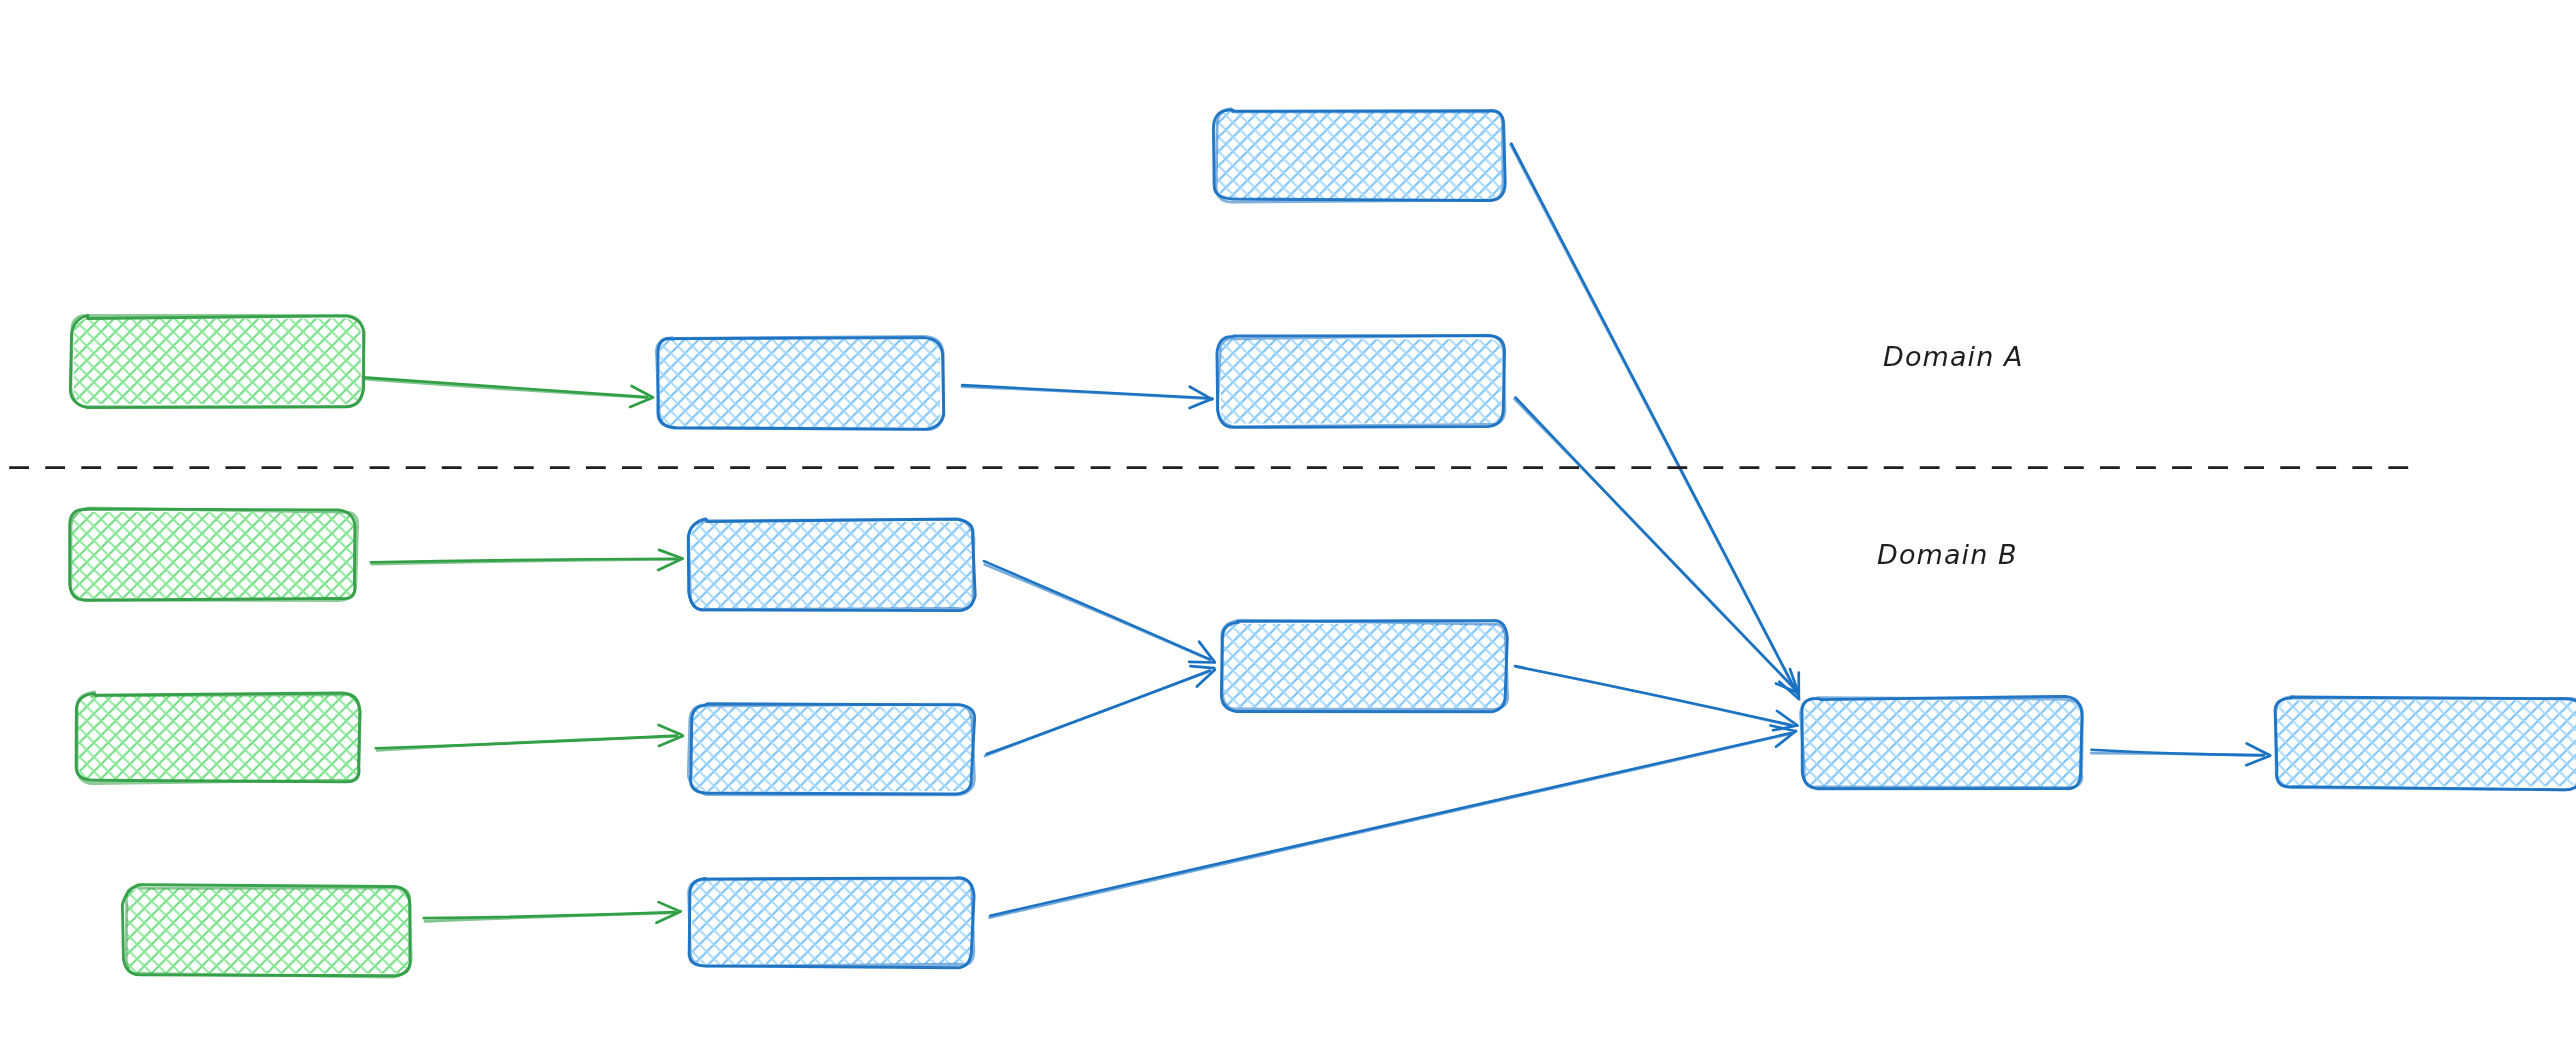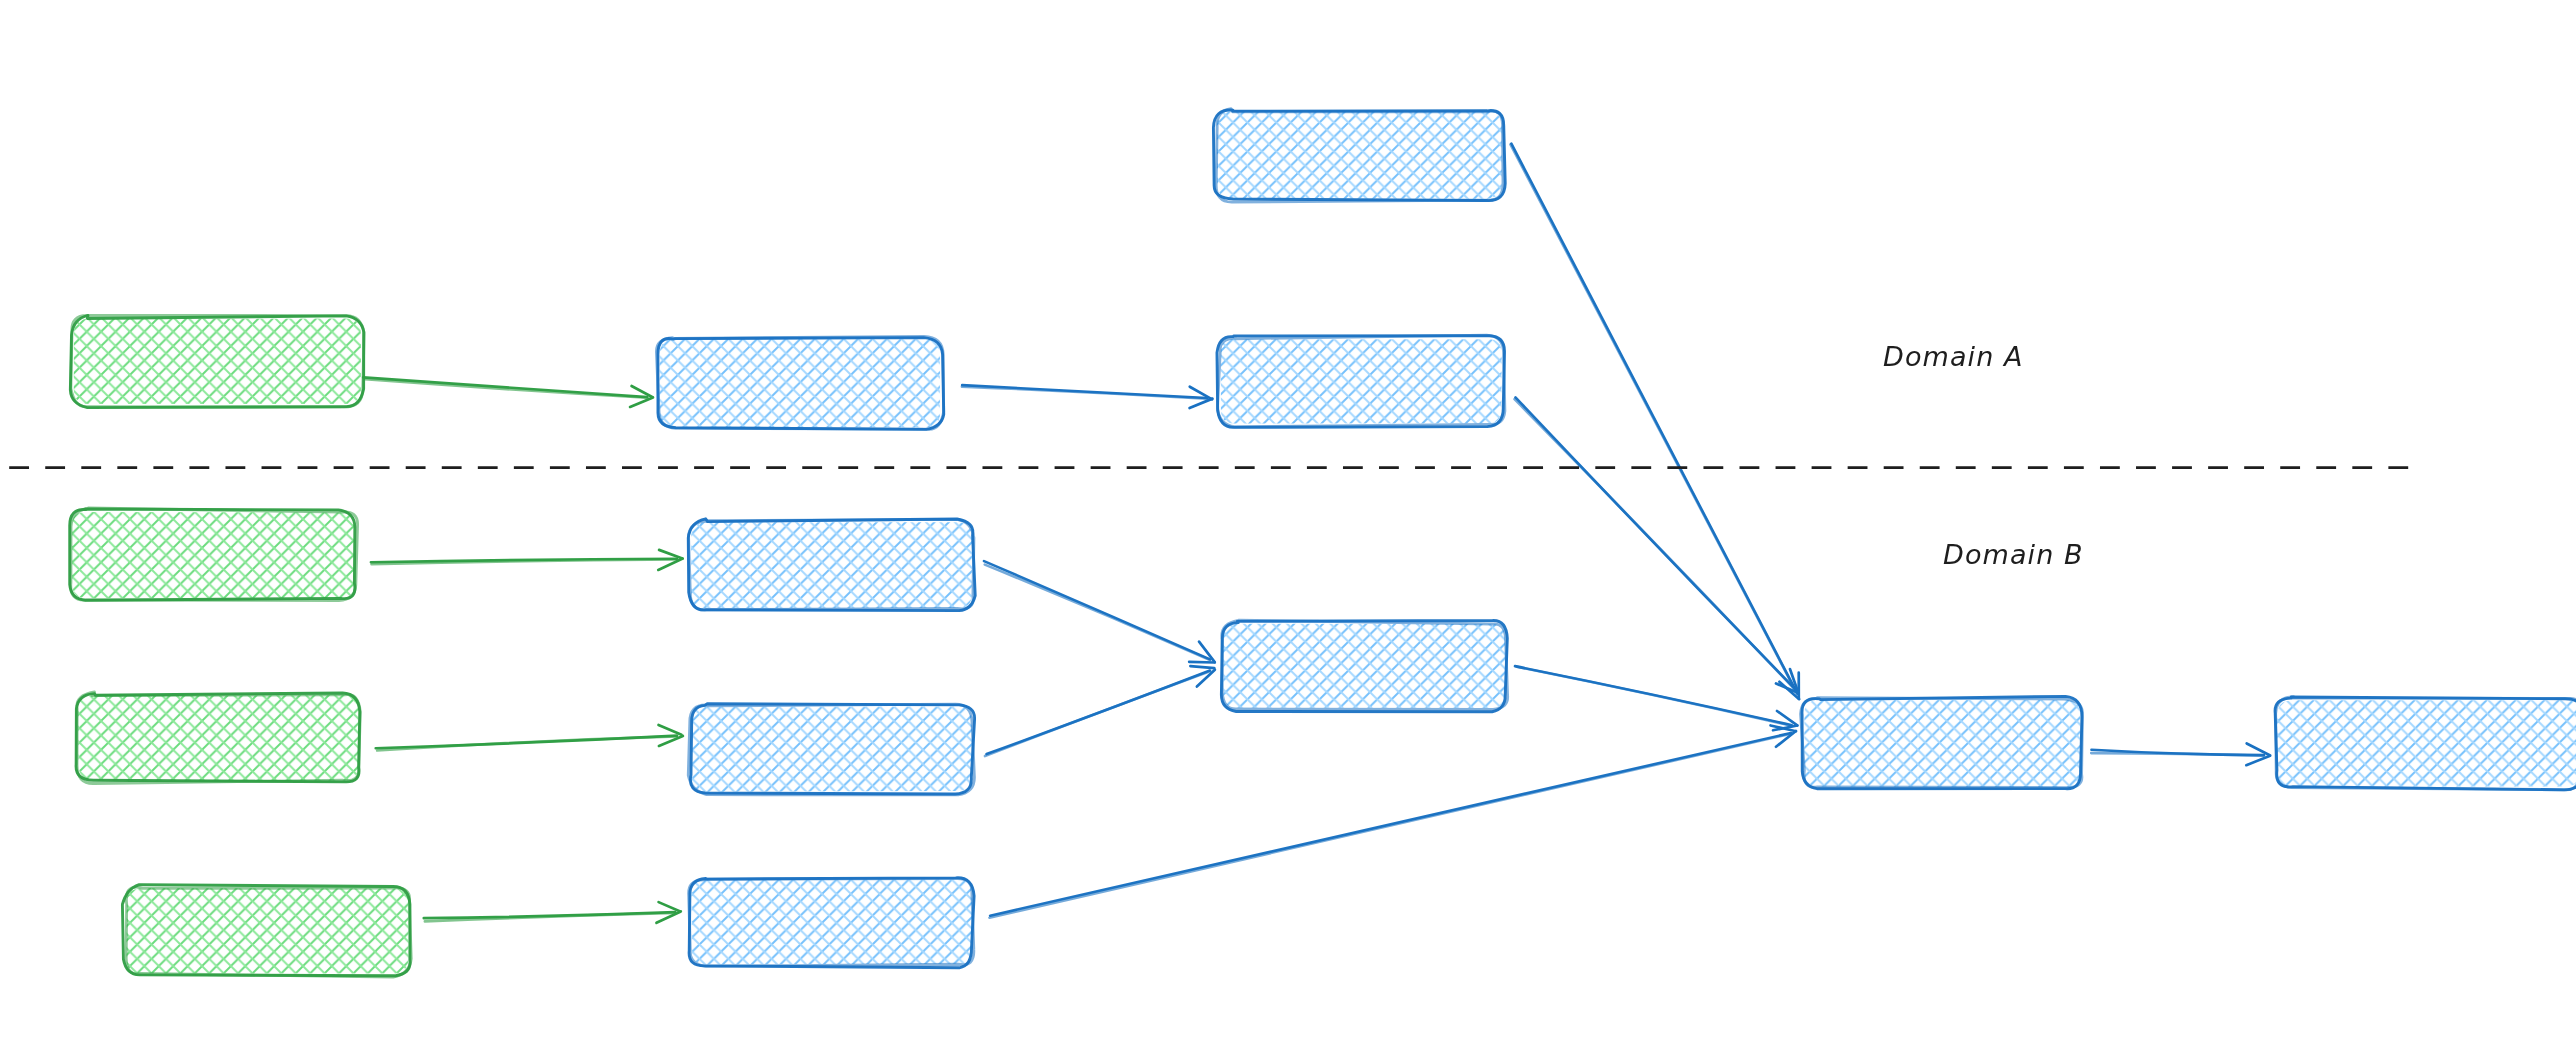--- a/index.html
+++ b/index.html
@@ -200,16 +200,16 @@
           <path d="M 2543.374817337096 774.5611555520445 L 2849.3783931590615 775.0062133964151 Q 2864.486794137955 773.7456053365022 2866.0558675847947 792.1247067671269 L 2862.6646782025696 855.0182582411915 Q 2863.4320455618204 875.9719151522964 2847.602002474666 876.302269097045 L 2542.801885204762 873.903583104536 Q 2525.600203950703 873.0141704205423 2525.552379540354 858.0875340338796 L 2524.9208697736262 791.8930716324597 Q 2524.9921463511882 773.9383381765335 2544.686420826614 772.9595457766205 Z" fill="none" stroke="#1971c2" stroke-width="3.2" stroke-linecap="round" stroke-linejoin="round" opacity="0.55"></path>
         </g>
       </g>
     <g id="divider-layer">
         <line x1="10" y1="519" x2="2682" y2="519" stroke="#1e1e1e" stroke-width="3" stroke-dasharray="22 18" stroke-linecap="butt"></line>
       </g>
   </svg>
 
   <div class="domain-label" id="label-domain-a" style="left: 1883px; top: 341px; color: rgb(30, 30, 30);">Domain A</div>
 
-  <div class="domain-label" id="label-domain-b" style="left: 1943px; top: 539px; color: rgb(30, 30, 30);">Domain B</div>
+  <div class="domain-label" id="label-domain-b" style="left: 1877px; top: 539px; color: rgb(30, 30, 30);">Domain B</div>
 
 </div>
 
 
 </body></html>

